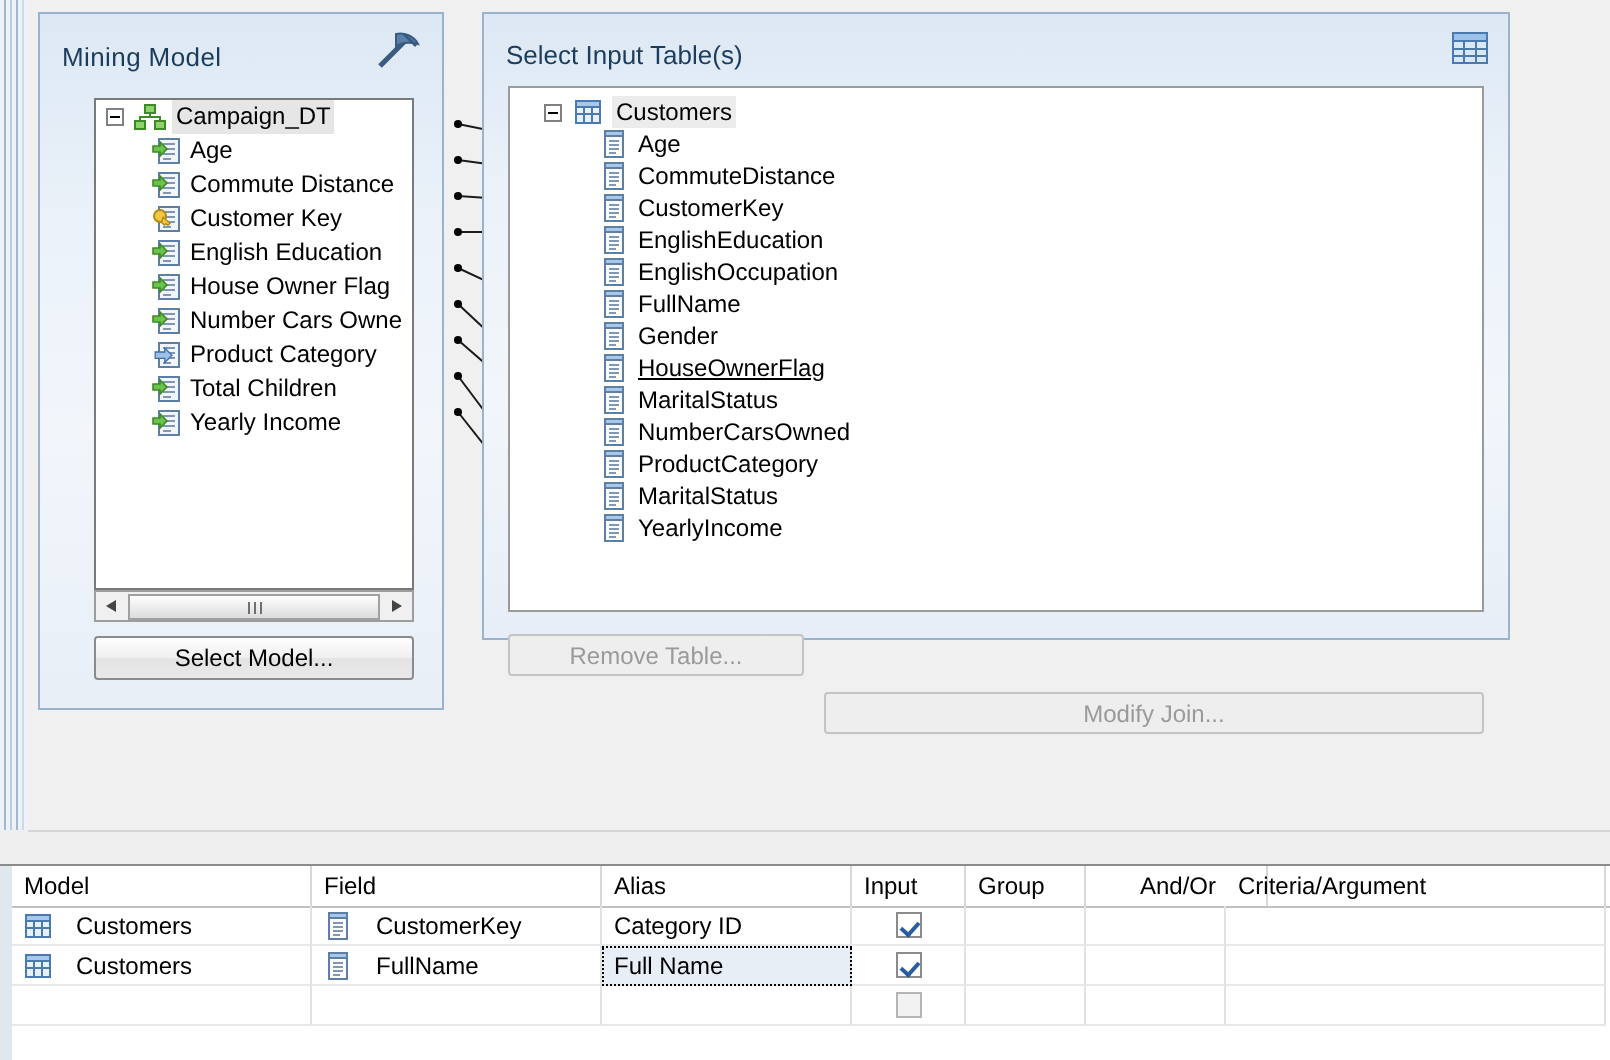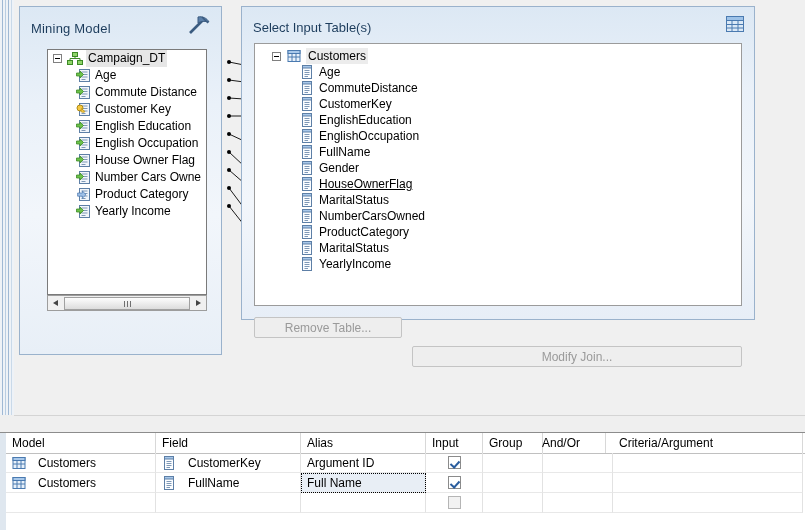--- a/index.html
+++ b/index.html
@@ -255,60 +255,60 @@
           <span style="position:absolute;left:28px;top:1px;">
             <svg width="16" height="15" viewBox="0 0 16 15">
               <rect x="3.5" y="1.5" width="10" height="12" fill="#f2f6fb" stroke="#5d7fa6"></rect>
               <line x1="5.5" y1="4" x2="11.5" y2="4" stroke="#7e98b6"></line>
               <line x1="5.5" y1="6.5" x2="11.5" y2="6.5" stroke="#7e98b6"></line>
               <line x1="5.5" y1="9" x2="11.5" y2="9" stroke="#7e98b6"></line>
               <line x1="5.5" y1="11.5" x2="9.5" y2="11.5" stroke="#7e98b6"></line>
               <path d="M0.5 5 L4 5 L4 3 L7.5 6.5 L4 10 L4 8 L0.5 8 Z" fill="#6cc24a" stroke="#3d8a27" stroke-width=".8"></path>
             </svg>
           </span>
-          <span class="lbl" style="left:47px;">English Occupation</span>
+          <span class="lbl" style="left:47px;">House Owner Flag</span>
         </div>
         <div class="tnode">
           <span style="position:absolute;left:28px;top:1px;">
             <svg width="16" height="15" viewBox="0 0 16 15">
               <rect x="3.5" y="1.5" width="10" height="12" fill="#f2f6fb" stroke="#5d7fa6"></rect>
               <line x1="5.5" y1="4" x2="11.5" y2="4" stroke="#7e98b6"></line>
               <line x1="5.5" y1="6.5" x2="11.5" y2="6.5" stroke="#7e98b6"></line>
               <line x1="5.5" y1="9" x2="11.5" y2="9" stroke="#7e98b6"></line>
               <line x1="5.5" y1="11.5" x2="9.5" y2="11.5" stroke="#7e98b6"></line>
               <path d="M0.5 5 L4 5 L4 3 L7.5 6.5 L4 10 L4 8 L0.5 8 Z" fill="#6cc24a" stroke="#3d8a27" stroke-width=".8"></path>
             </svg>
           </span>
-          <span class="lbl" style="left:47px;">House Owner Flag</span>
+          <span class="lbl" style="left:47px;">Number Cars Owne</span>
+        </div>
+        <div class="tnode">
+          <span style="position:absolute;left:28px;top:1px;">
+            <svg width="16" height="15" viewBox="0 0 16 15">
+              <rect x="3.5" y="1.5" width="10" height="12" fill="#f2f6fb" stroke="#5d7fa6"></rect>
+              <line x1="5.5" y1="4" x2="11.5" y2="4" stroke="#7e98b6"></line>
+              <line x1="5.5" y1="6.5" x2="11.5" y2="6.5" stroke="#7e98b6"></line>
+              <line x1="5.5" y1="9" x2="11.5" y2="9" stroke="#7e98b6"></line>
+              <line x1="5.5" y1="11.5" x2="9.5" y2="11.5" stroke="#7e98b6"></line>
+              <path d="M2 5 L8 5 L8 2.5 L12.5 7 L8 11.5 L8 9 L2 9 Z" fill="#9fc0e6" stroke="#3d6da8" stroke-width=".8" transform="translate(0,2) scale(.8)"></path>
+            </svg>
+          </span>
+          <span class="lbl" style="left:47px;">Product Category</span>
         </div>
         <div class="tnode">
           <span style="position:absolute;left:28px;top:1px;">
             <svg width="16" height="15" viewBox="0 0 16 15">
               <rect x="3.5" y="1.5" width="10" height="12" fill="#f2f6fb" stroke="#5d7fa6"></rect>
               <line x1="5.5" y1="4" x2="11.5" y2="4" stroke="#7e98b6"></line>
               <line x1="5.5" y1="6.5" x2="11.5" y2="6.5" stroke="#7e98b6"></line>
               <line x1="5.5" y1="9" x2="11.5" y2="9" stroke="#7e98b6"></line>
               <line x1="5.5" y1="11.5" x2="9.5" y2="11.5" stroke="#7e98b6"></line>
               <path d="M0.5 5 L4 5 L4 3 L7.5 6.5 L4 10 L4 8 L0.5 8 Z" fill="#6cc24a" stroke="#3d8a27" stroke-width=".8"></path>
             </svg>
           </span>
-          <span class="lbl" style="left:47px;">Number Cars Owne</span>
-        </div>
-        <div class="tnode">
-          <span style="position:absolute;left:28px;top:1px;">
-            <svg width="16" height="15" viewBox="0 0 16 15">
-              <rect x="3.5" y="1.5" width="10" height="12" fill="#f2f6fb" stroke="#5d7fa6"></rect>
-              <line x1="5.5" y1="4" x2="11.5" y2="4" stroke="#7e98b6"></line>
-              <line x1="5.5" y1="6.5" x2="11.5" y2="6.5" stroke="#7e98b6"></line>
-              <line x1="5.5" y1="9" x2="11.5" y2="9" stroke="#7e98b6"></line>
-              <line x1="5.5" y1="11.5" x2="9.5" y2="11.5" stroke="#7e98b6"></line>
-              <path d="M2 5 L8 5 L8 2.5 L12.5 7 L8 11.5 L8 9 L2 9 Z" fill="#9fc0e6" stroke="#3d6da8" stroke-width=".8" transform="translate(0,2) scale(.8)"></path>
-            </svg>
-          </span>
-          <span class="lbl" style="left:47px;">Product Category</span>
+          <span class="lbl" style="left:47px;">Total Children</span>
         </div>
         <div class="tnode">
           <span style="position:absolute;left:28px;top:1px;">
             <svg width="16" height="15" viewBox="0 0 16 15">
               <rect x="3.5" y="1.5" width="10" height="12" fill="#f2f6fb" stroke="#5d7fa6"></rect>
               <line x1="5.5" y1="4" x2="11.5" y2="4" stroke="#7e98b6"></line>
               <line x1="5.5" y1="6.5" x2="11.5" y2="6.5" stroke="#7e98b6"></line>
               <line x1="5.5" y1="9" x2="11.5" y2="9" stroke="#7e98b6"></line>
               <line x1="5.5" y1="11.5" x2="9.5" y2="11.5" stroke="#7e98b6"></line>
               <path d="M0.5 5 L4 5 L4 3 L7.5 6.5 L4 10 L4 8 L0.5 8 Z" fill="#6cc24a" stroke="#3d8a27" stroke-width=".8"></path>
@@ -317,20 +317,21 @@
           <span class="lbl" style="left:47px;">Yearly Income</span>
         </div>
       </div>
 
     <div id="mm-scroll">
       <div class="sb-arrow l"></div>
       <div id="sb-thumb"></div>
       <div class="sb-arrow r"></div>
     </div>
 
+    <button id="select-model-btn">Select Model...</button>
   </div>
 
   <div id="connectors">
     <svg width="45" height="415" viewBox="0 0 45 415">
         <line x1="7" y1="62" x2="37" y2="68" stroke="#1a1a1a" stroke-width="1"></line>
         <circle cx="7" cy="62" r="2" fill="#000"></circle>
         <circle cx="37" cy="68" r="2" fill="#000"></circle>
         <line x1="7" y1="80" x2="37" y2="84" stroke="#1a1a1a" stroke-width="1"></line>
         <circle cx="7" cy="80" r="2" fill="#000"></circle>
         <circle cx="37" cy="84" r="2" fill="#000"></circle>
@@ -567,21 +568,21 @@
 </div>
 
 <div id="grid">
   <div id="grid-left-strip"></div>
   <div id="grid-head">
       <div class="hcell" style="left:0px;width:150px;">Model</div>
       <div class="hcell" style="left:150px;width:145px;">Field</div>
       <div class="hcell" style="left:295px;width:125px;">Alias</div>
       <div class="hcell" style="left:420px;width:57px;">Input</div>
       <div class="hcell" style="left:477px;width:60px;">Group</div>
-      <div class="hcell" style="left:530px;width:70px;">And/Or</div>
+      <div class="hcell" style="left:558px;width:70px;">And/Or</div>
       <div class="hcell" style="left:607px;width:190px;">Criteria/Argument</div>
     </div>
   <div id="grid-body">
       <div class="grow" style="top:20px;">
         <div class="gcell" style="left:0px;width:150px;">
           <span class="cellicon">
             <svg width="14" height="14" viewBox="0 0 14 14">
               <rect x="1" y="1.5" width="12" height="11" fill="#e8f1fa" stroke="#4a7ab0"></rect>
               <rect x="1" y="1.5" width="12" height="3" fill="#a8c8ea" stroke="#4a7ab0"></rect>
               <line x1="5" y1="4.5" x2="5" y2="12.5" stroke="#4a7ab0"></line>
@@ -598,21 +599,21 @@
               <rect x="2.5" y="0.5" width="9" height="2.5" fill="#a8c8ea" stroke="#5d7fa6"></rect>
               <line x1="4.5" y1="5.5" x2="9.5" y2="5.5" stroke="#7e98b6"></line>
               <line x1="4.5" y1="7.5" x2="9.5" y2="7.5" stroke="#7e98b6"></line>
               <line x1="4.5" y1="9.5" x2="9.5" y2="9.5" stroke="#7e98b6"></line>
               <line x1="4.5" y1="11.5" x2="8" y2="11.5" stroke="#7e98b6"></line>
             </svg>
           </span>
           <span class="ctext">CustomerKey</span>
         </div>
         <div class="gcell" style="left:295px;width:125px;">
-          <span class="ctext noico">Argument ID</span>
+          <span class="ctext noico">Category ID</span>
         </div>
         <div class="gcell" style="left:420px;width:57px;">
           <span class="cbox checked"></span>
         </div>
         <div class="gcell" style="left:477px;width:60px;">
           <span class="ctext noico"></span>
         </div>
         <div class="gcell" style="left:537px;width:70px;">
           <span class="ctext noico"></span>
         </div>

